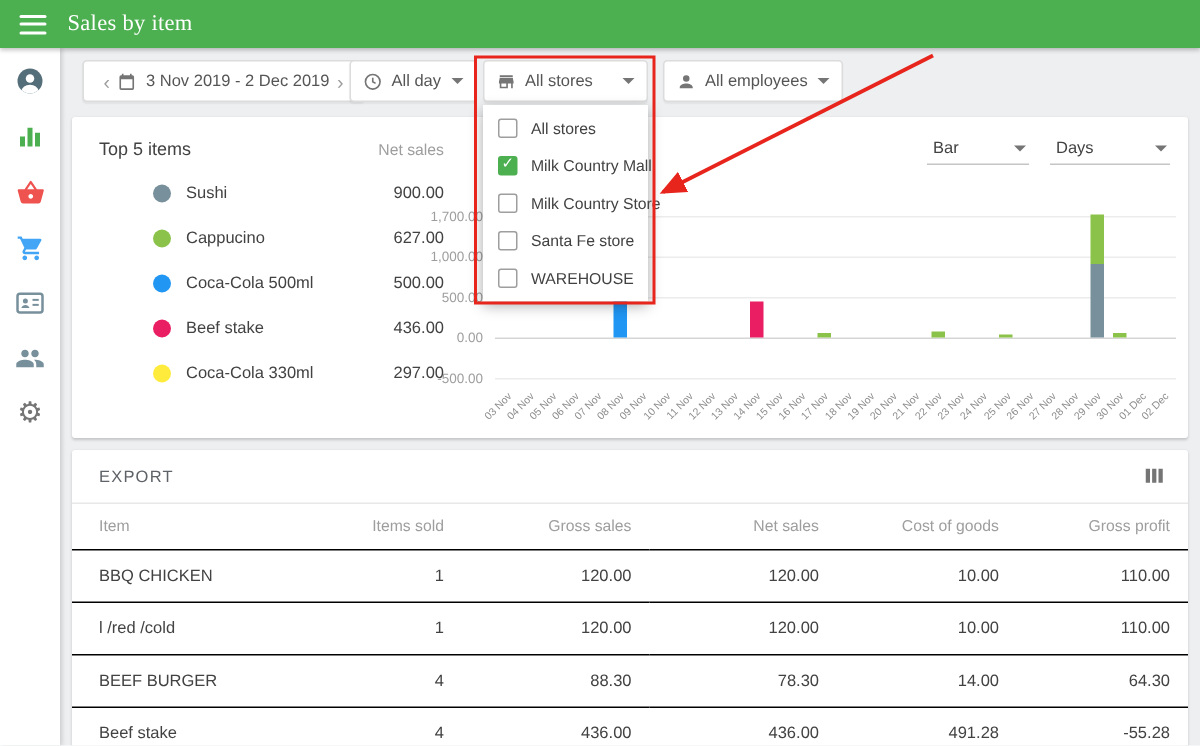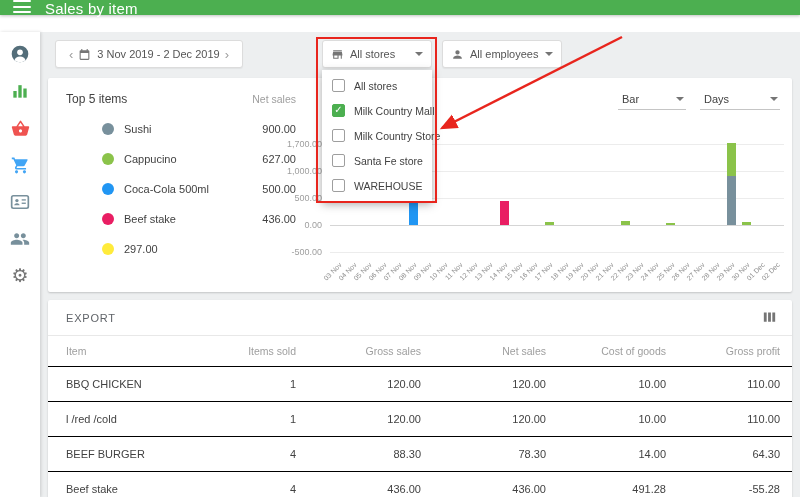--- a/index.html
+++ b/index.html
@@ -4,23 +4,23 @@
 <style>
   :root{ --accent:#4caf50; --annot:#e8251d; }
   *{ box-sizing:border-box; }
   html,body{ margin:0; padding:0; }
   body{
     width:800px; height:497px; position:relative; overflow:hidden;
     font-family:"Liberation Sans","DejaVu Sans",sans-serif;
     background:#fff; font-size:11px; color:#424242;
   }
   
-  .topbar{ position:absolute; top:0; left:0; width:800px; height:15px;
-    background:var(--accent); display:flex; align-items:flex-start; z-index:20;
-    box-shadow:0 1px 3px rgba(0,0,0,.25); }
+  .topbar{ position:absolute; top:0; left:0; width:800px; height:32px;
+    background:var(--accent); display:flex; align-items:center; z-index:20;
+    box-shadow:0 1px 3px rgba(0,0,0,.25);font-family:Liberation Serif, serif; }
   .burger{ width:18px; height:13px; margin-left:13px; display:flex; flex-direction:column;
     justify-content:space-between; cursor:pointer; }
   .burger span{ display:block; height:2px; background:#fff; border-radius:1px; }
   .topbar h1{ margin:0 0 0 14px; color:#fff; font-size:15px; font-weight:500; letter-spacing:.2px; }
   
   .sidebar{ position:absolute; top:32px; left:0; width:40px; height:465px; background:#fff;
     box-shadow:1px 0 3px rgba(0,0,0,.15); z-index:15; display:flex; flex-direction:column;
     align-items:center; padding-top:12px; gap:17px; }
   .side-icon{ width:20px; height:20px; cursor:pointer; display:flex; align-items:center; justify-content:center; }
   .gear-glyph{ font-size:19px; line-height:20px; color:#757575; }
@@ -166,20 +166,28 @@
 
   <div class="toolbar-btn btn-date">
     <span class="chev">‹</span>
     <svg viewBox="0 0 24 24" width="13" height="13">
         <path fill="#757575" d="M19 4h-1V2h-2v2H8V2H6v2H5a2 2 0 00-2 2v14a2 2 0 002 2h14a2 2 0 002-2V6a2 2 0 00-2-2zm0 16H5V9h14v11z"></path>
       </svg>
     <span>3 Nov 2019 - 2 Dec 2019</span>
     <span class="chev">›</span>
   </div>
 
+  <div class="toolbar-btn btn-allday">
+    <svg viewBox="0 0 24 24" width="13" height="13">
+        <circle cx="12" cy="12" r="9" fill="none" stroke="#757575" stroke-width="2"></circle>
+        <path d="M12 7v5l3.5 2" stroke="#757575" stroke-width="2" fill="none"></path>
+      </svg>
+    <span>All day</span>
+    <span class="caret"></span>
+  </div>
 
   <div class="toolbar-btn btn-stores">
     <svg viewBox="0 0 24 24" width="13" height="13">
         <path fill="#757575" d="M20 4H4v2h16V4zm1 10v-2l-1-5H4l-1 5v2h1v6h10v-6h4v6h2v-6h1zm-9 4H6v-4h6v4z"></path>
       </svg>
     <span>All stores</span>
     <span class="caret" style="margin-left:auto;"></span>
   </div>
 
   <div class="toolbar-btn btn-emps">
@@ -212,20 +220,21 @@
             <span class="t5name">Coca-Cola 500ml</span>
             <span class="t5val">500.00</span>
           </div>
           <div class="top5-row">
             <span class="dot" style="background:#e91e63"></span>
             <span class="t5name">Beef stake</span>
             <span class="t5val">436.00</span>
           </div>
           <div class="top5-row">
             <span class="dot" style="background:#ffeb3b"></span>
+            <span class="t5name">Coca-Cola 330ml</span>
             <span class="t5val">297.00</span>
           </div>
         </div>
     </div>
 
     <div class="chart-region">
       <div class="chart-controls">
         <div class="mini-select sel-type">
           <span>Bar</span>
           <span class="caret"></span>

